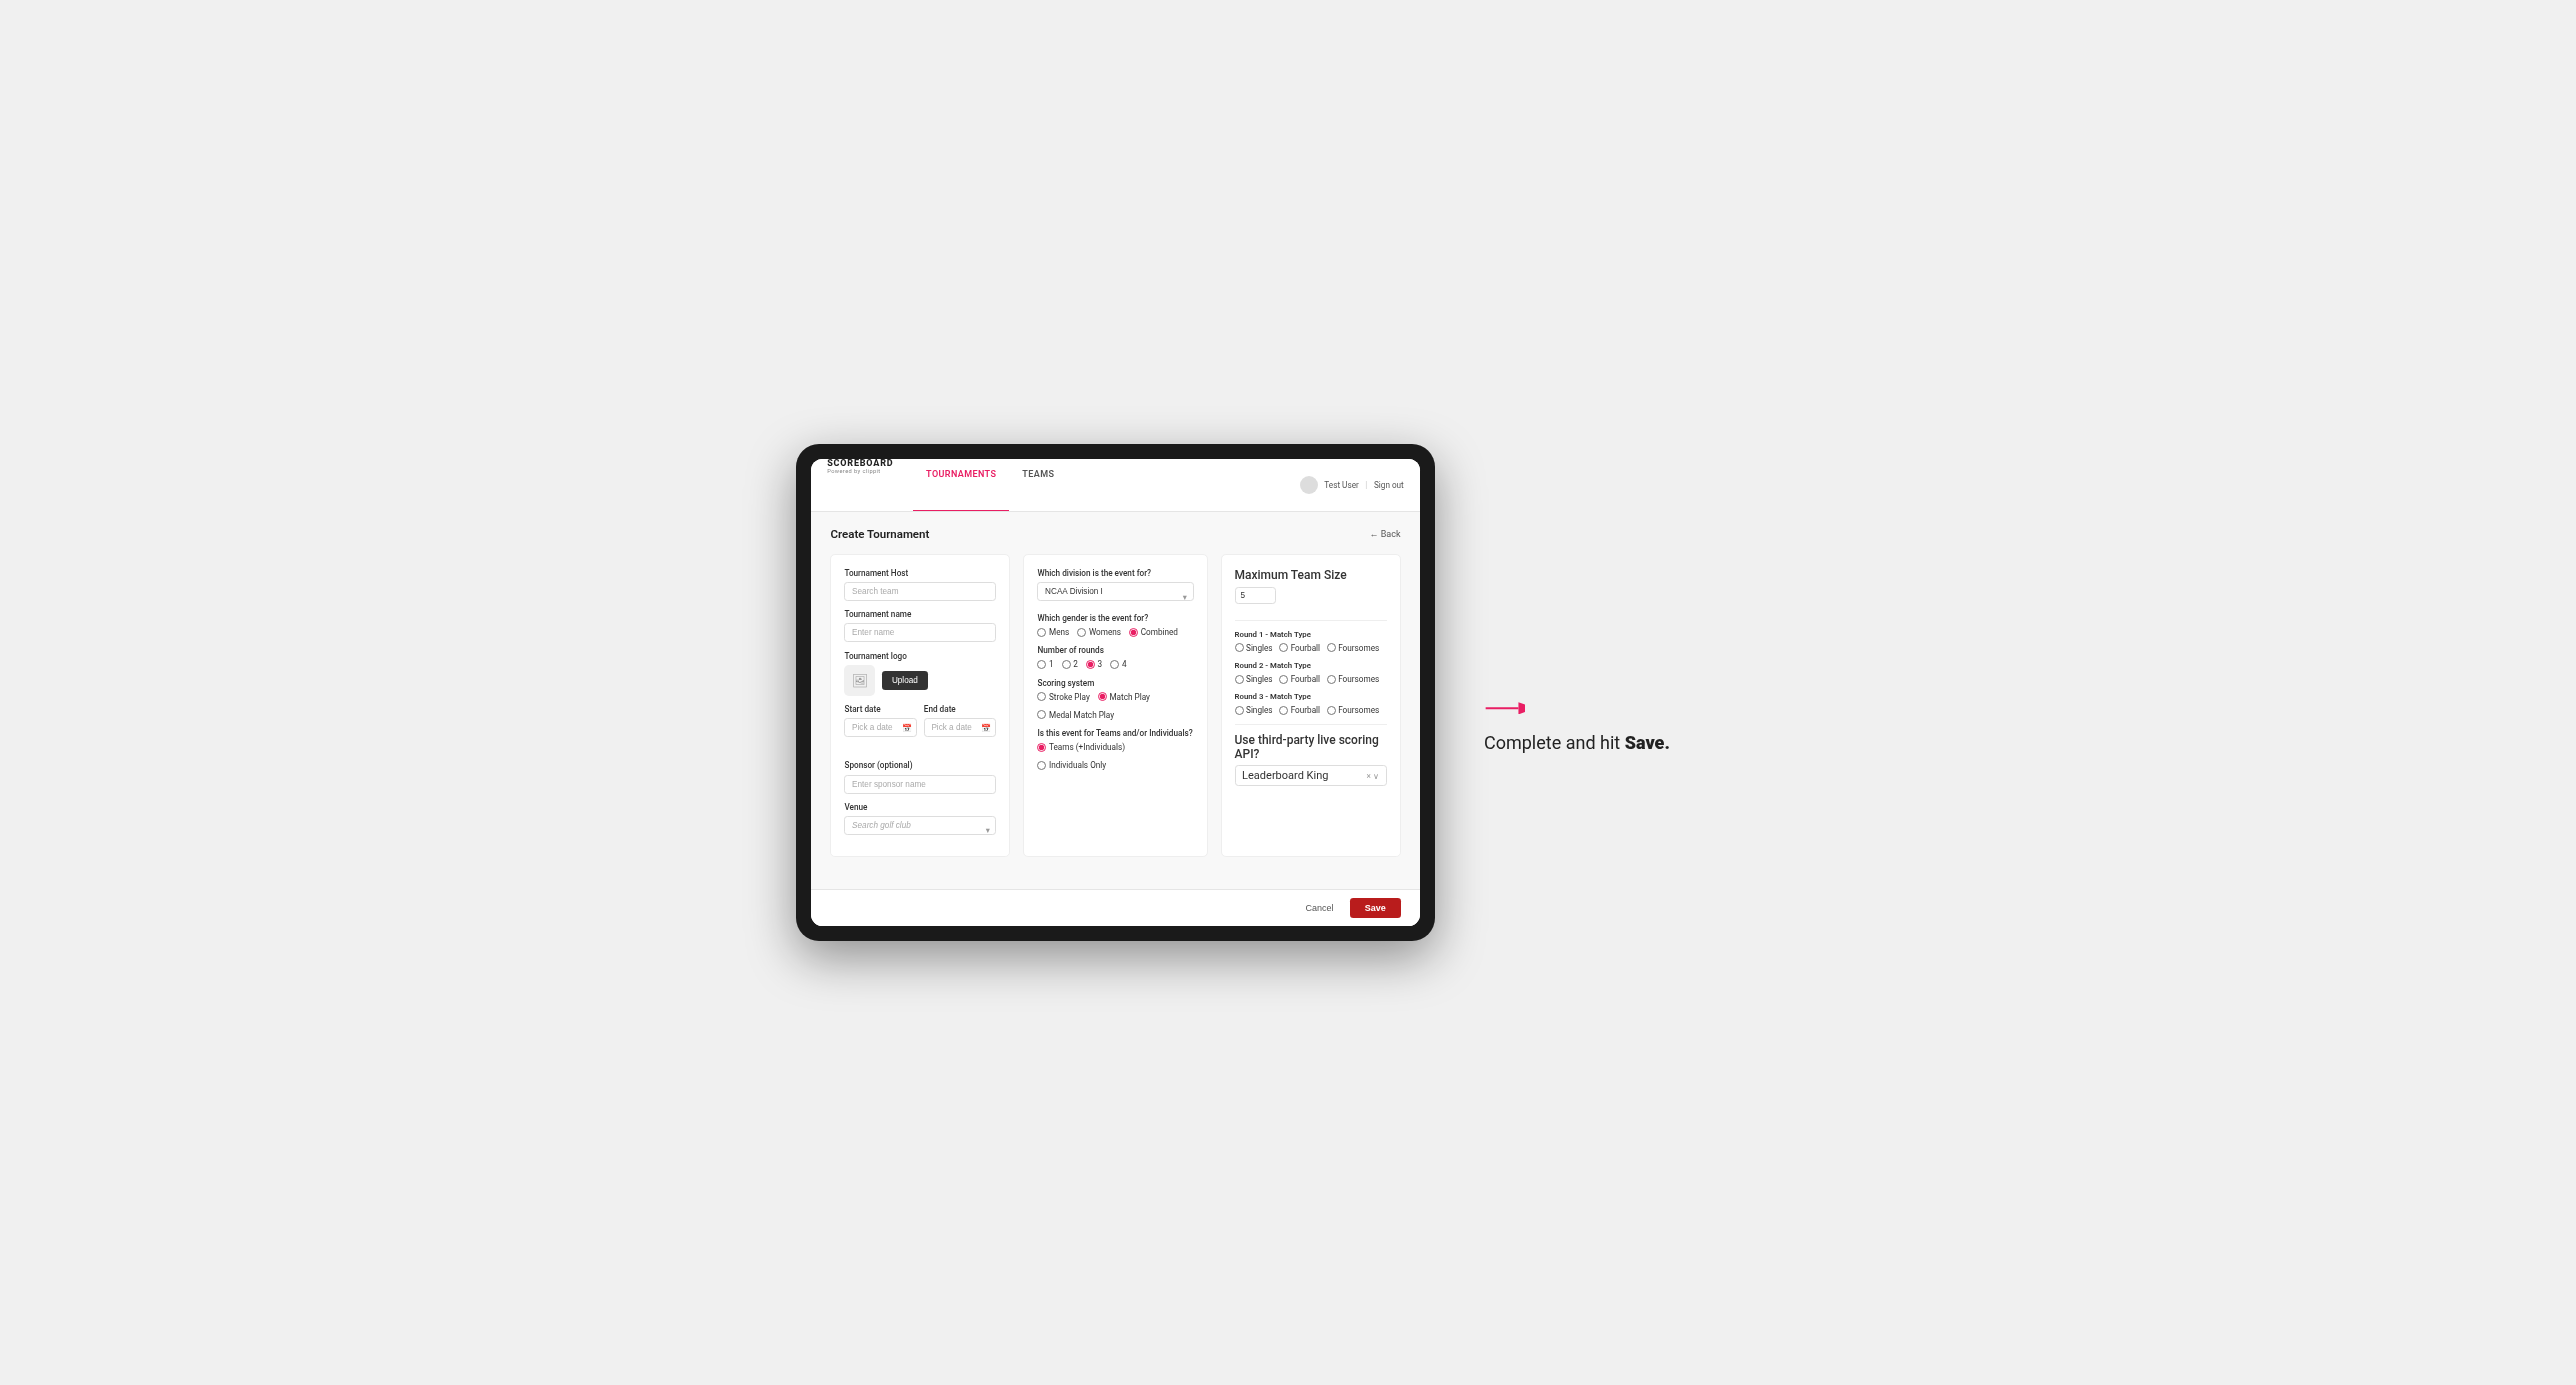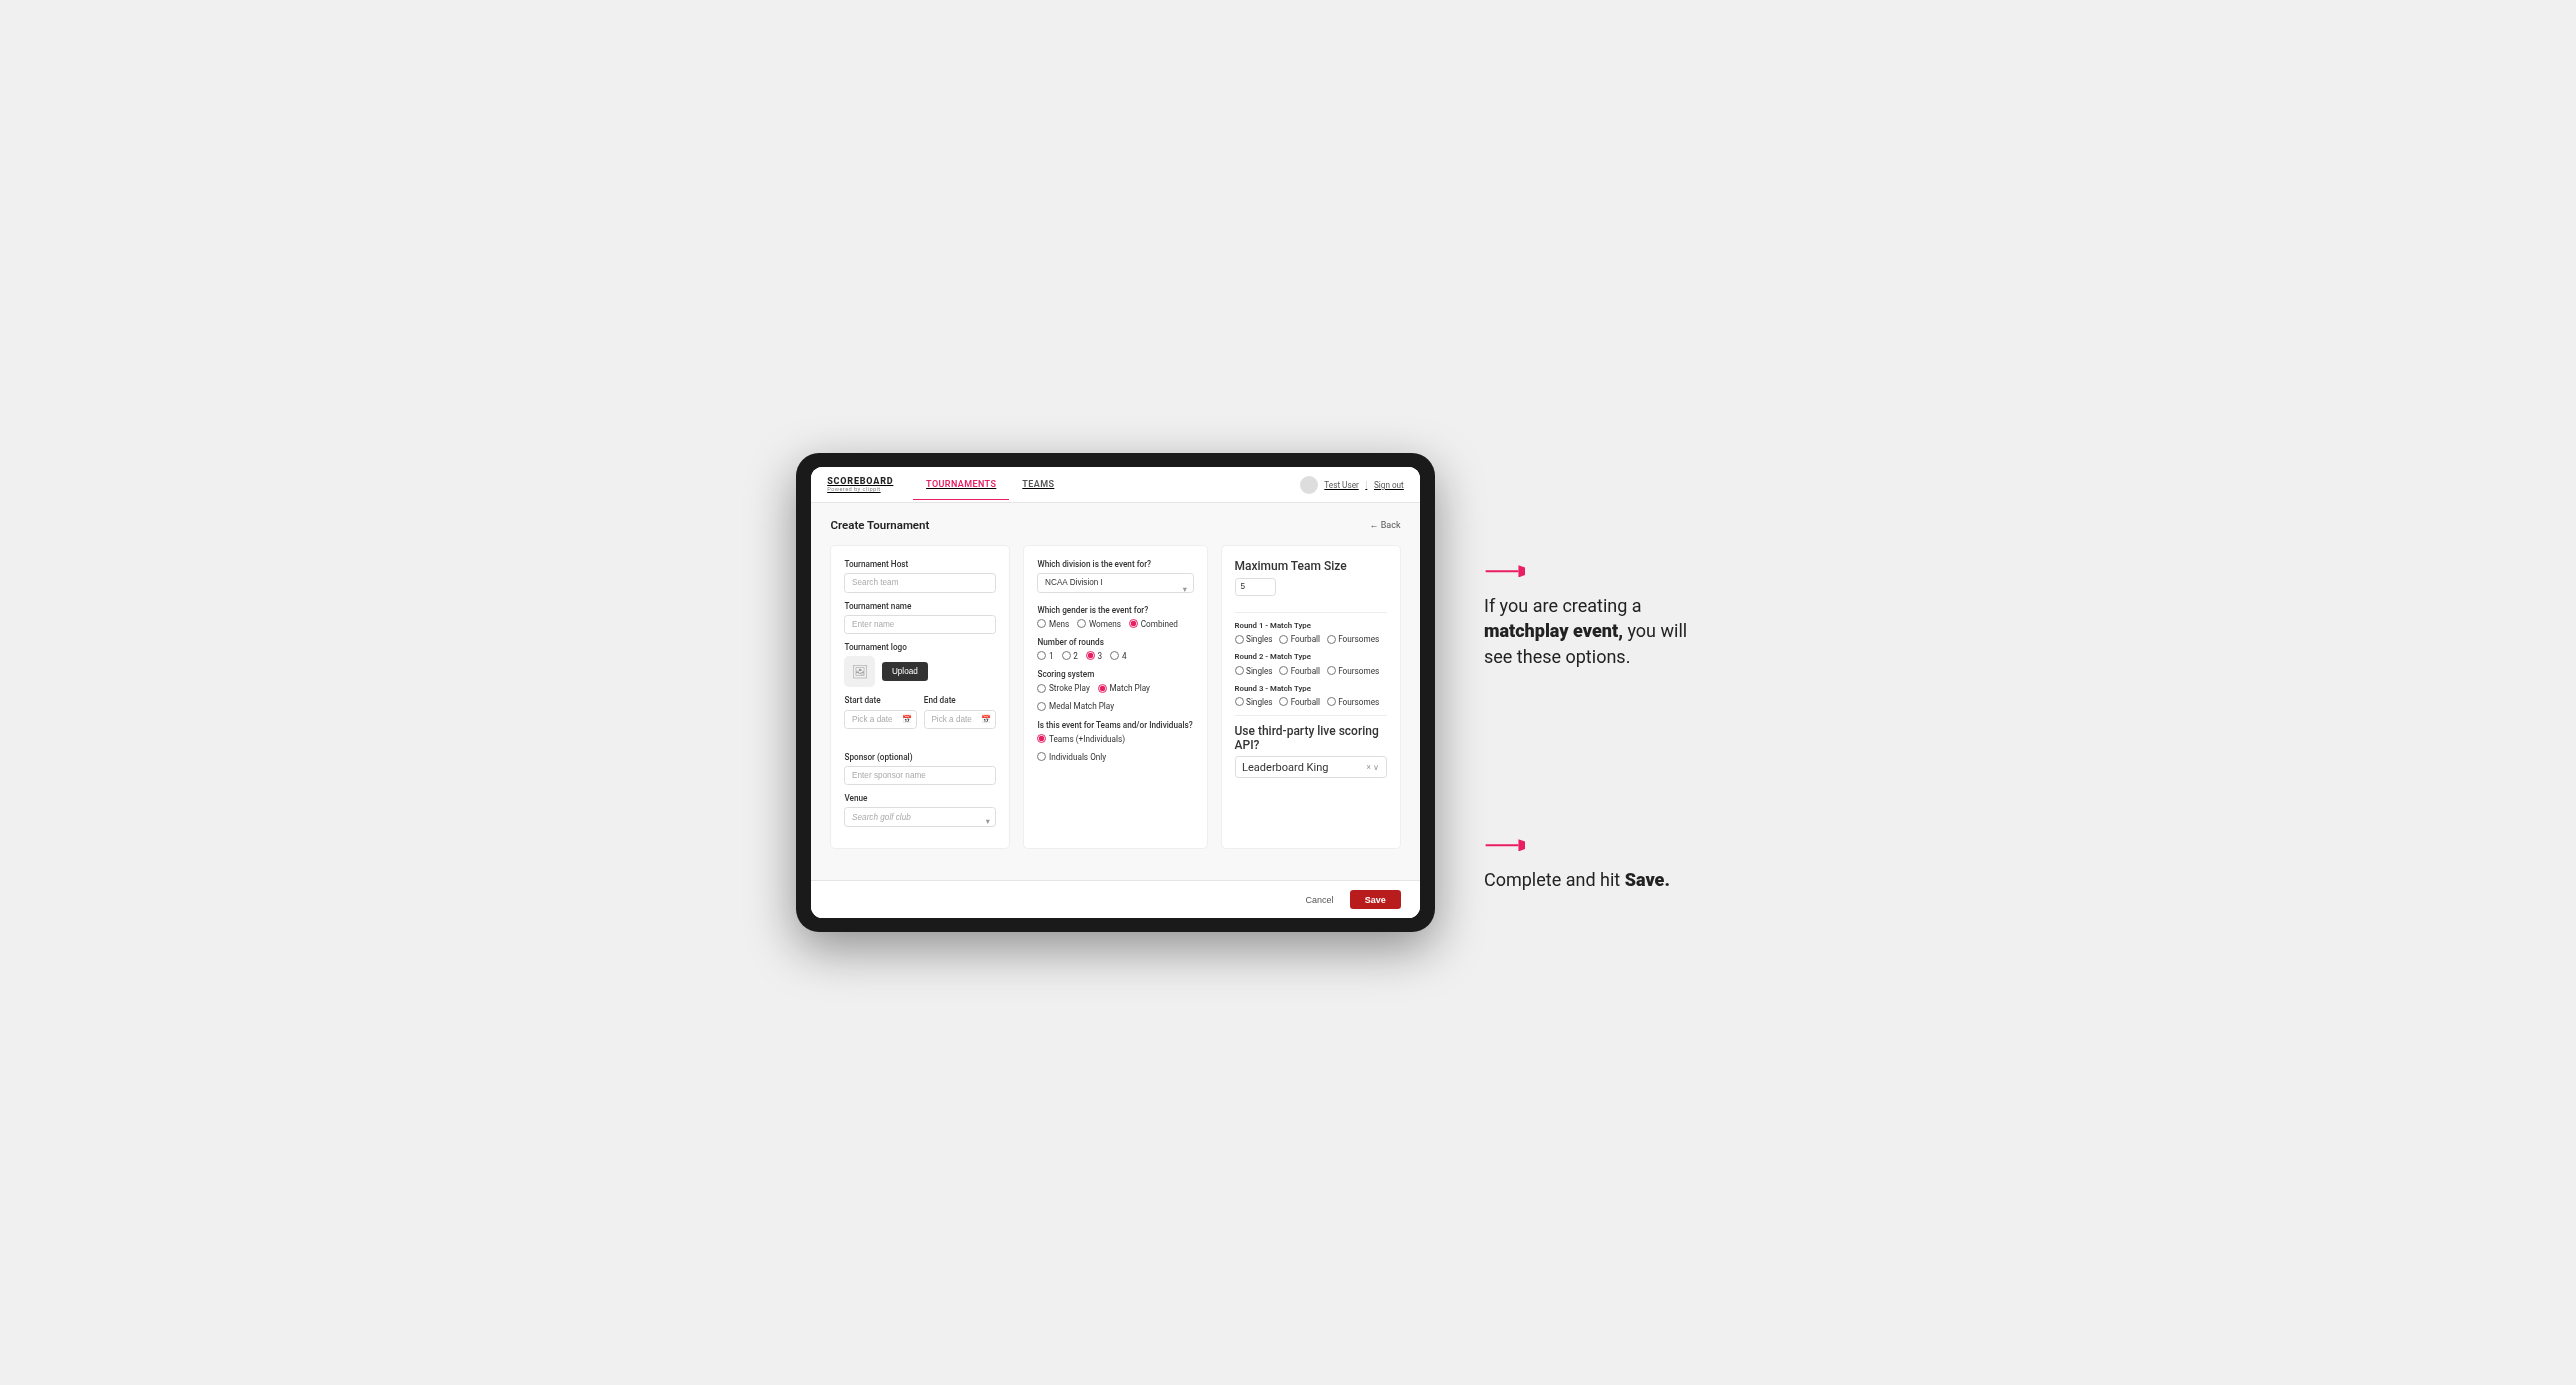--- a/index.html
+++ b/index.html
@@ -35,25 +35,23 @@
       background: #fff;
       border-radius: 11.5px;
       overflow: hidden;
       width: 100%;
     }
 
     
     .nav-bar {
       background: #fff;
       display: flex;
-      align-items: center;
       padding: 0 16.4px;
       border-bottom: 0.8px solid #e5e5e5;
-      height: 36px;
-      text-decoration: underline;
+      height: 53px;
     }
 
     .nav-logo {
       display: flex;
       flex-direction: column;
       margin-right: 19.7px;
     }
 
     .nav-logo-title {
       font-size: 9px;
@@ -640,35 +638,20 @@
 
       <div class="footer-bar">
         <button class="cancel-btn">Cancel</button>
         <button class="save-btn">Save</button>
       </div>
 
     </div>
   </div>
 
   <div class="annotations">
-    <div>
-      <div style="display:flex; align-items:center; margin-bottom:9.8px;">
-        <svg width="41" height="24.6" viewBox="0 0 50 30">
-          <defs>
-            <marker id="arrowhead1" markerWidth="8" markerHeight="6" refX="0" refY="3" orient="auto">
-              <polygon points="0 0, 8 3, 0 6" fill="#e91e63"></polygon>
-            </marker>
-          </defs>
-          <line x1="2" y1="15" x2="42" y2="15" stroke="#e91e63" stroke-width="2.5" marker-end="url(#arrowhead1)"></line>
-        </svg>
-      </div>
-      <p class="annotation-text">
-        <span>If you are creating a </span><strong>matchplay event,</strong><span> you will see these options.</span>
-      </p>
-    </div>
 
     <div>
       <div style="display:flex; align-items:center; margin-bottom:9.8px;">
         <svg width="41" height="24.6" viewBox="0 0 50 30">
           <defs>
             <marker id="arrowhead2" markerWidth="8" markerHeight="6" refX="0" refY="3" orient="auto">
               <polygon points="0 0, 8 3, 0 6" fill="#e91e63"></polygon>
             </marker>
           </defs>
           <line x1="2" y1="15" x2="42" y2="15" stroke="#e91e63" stroke-width="2.5" marker-end="url(#arrowhead2)"></line>

